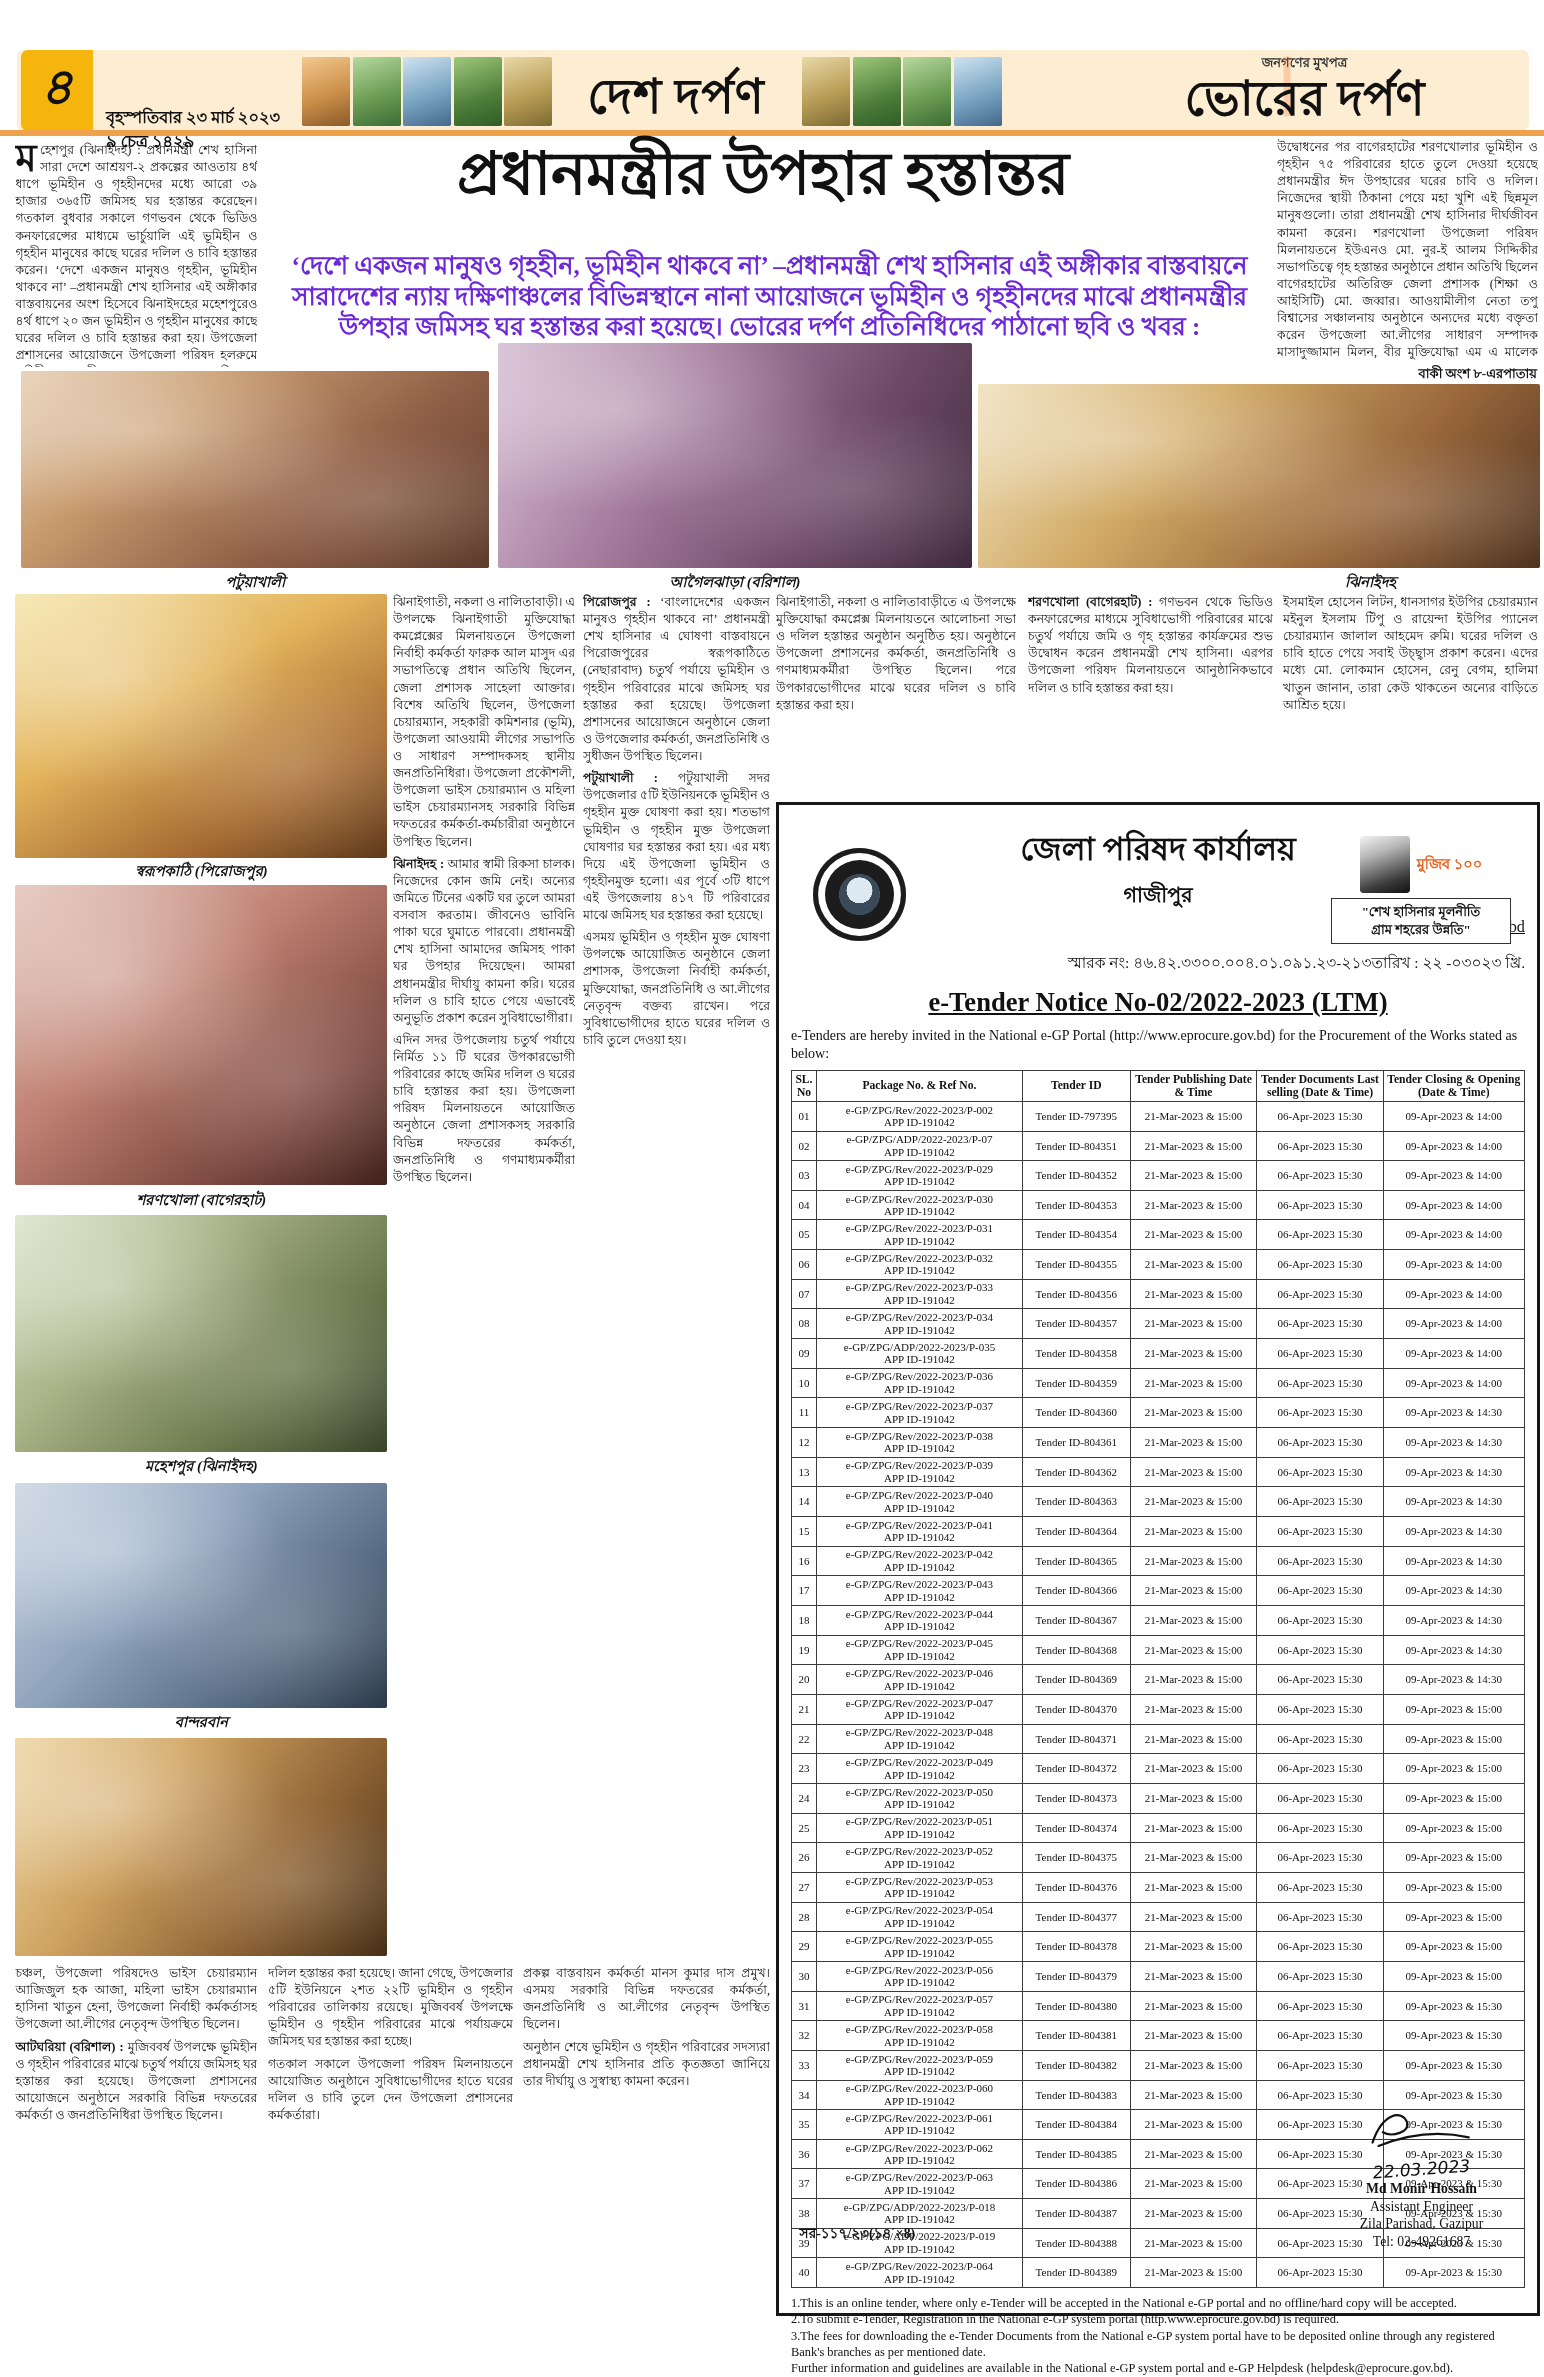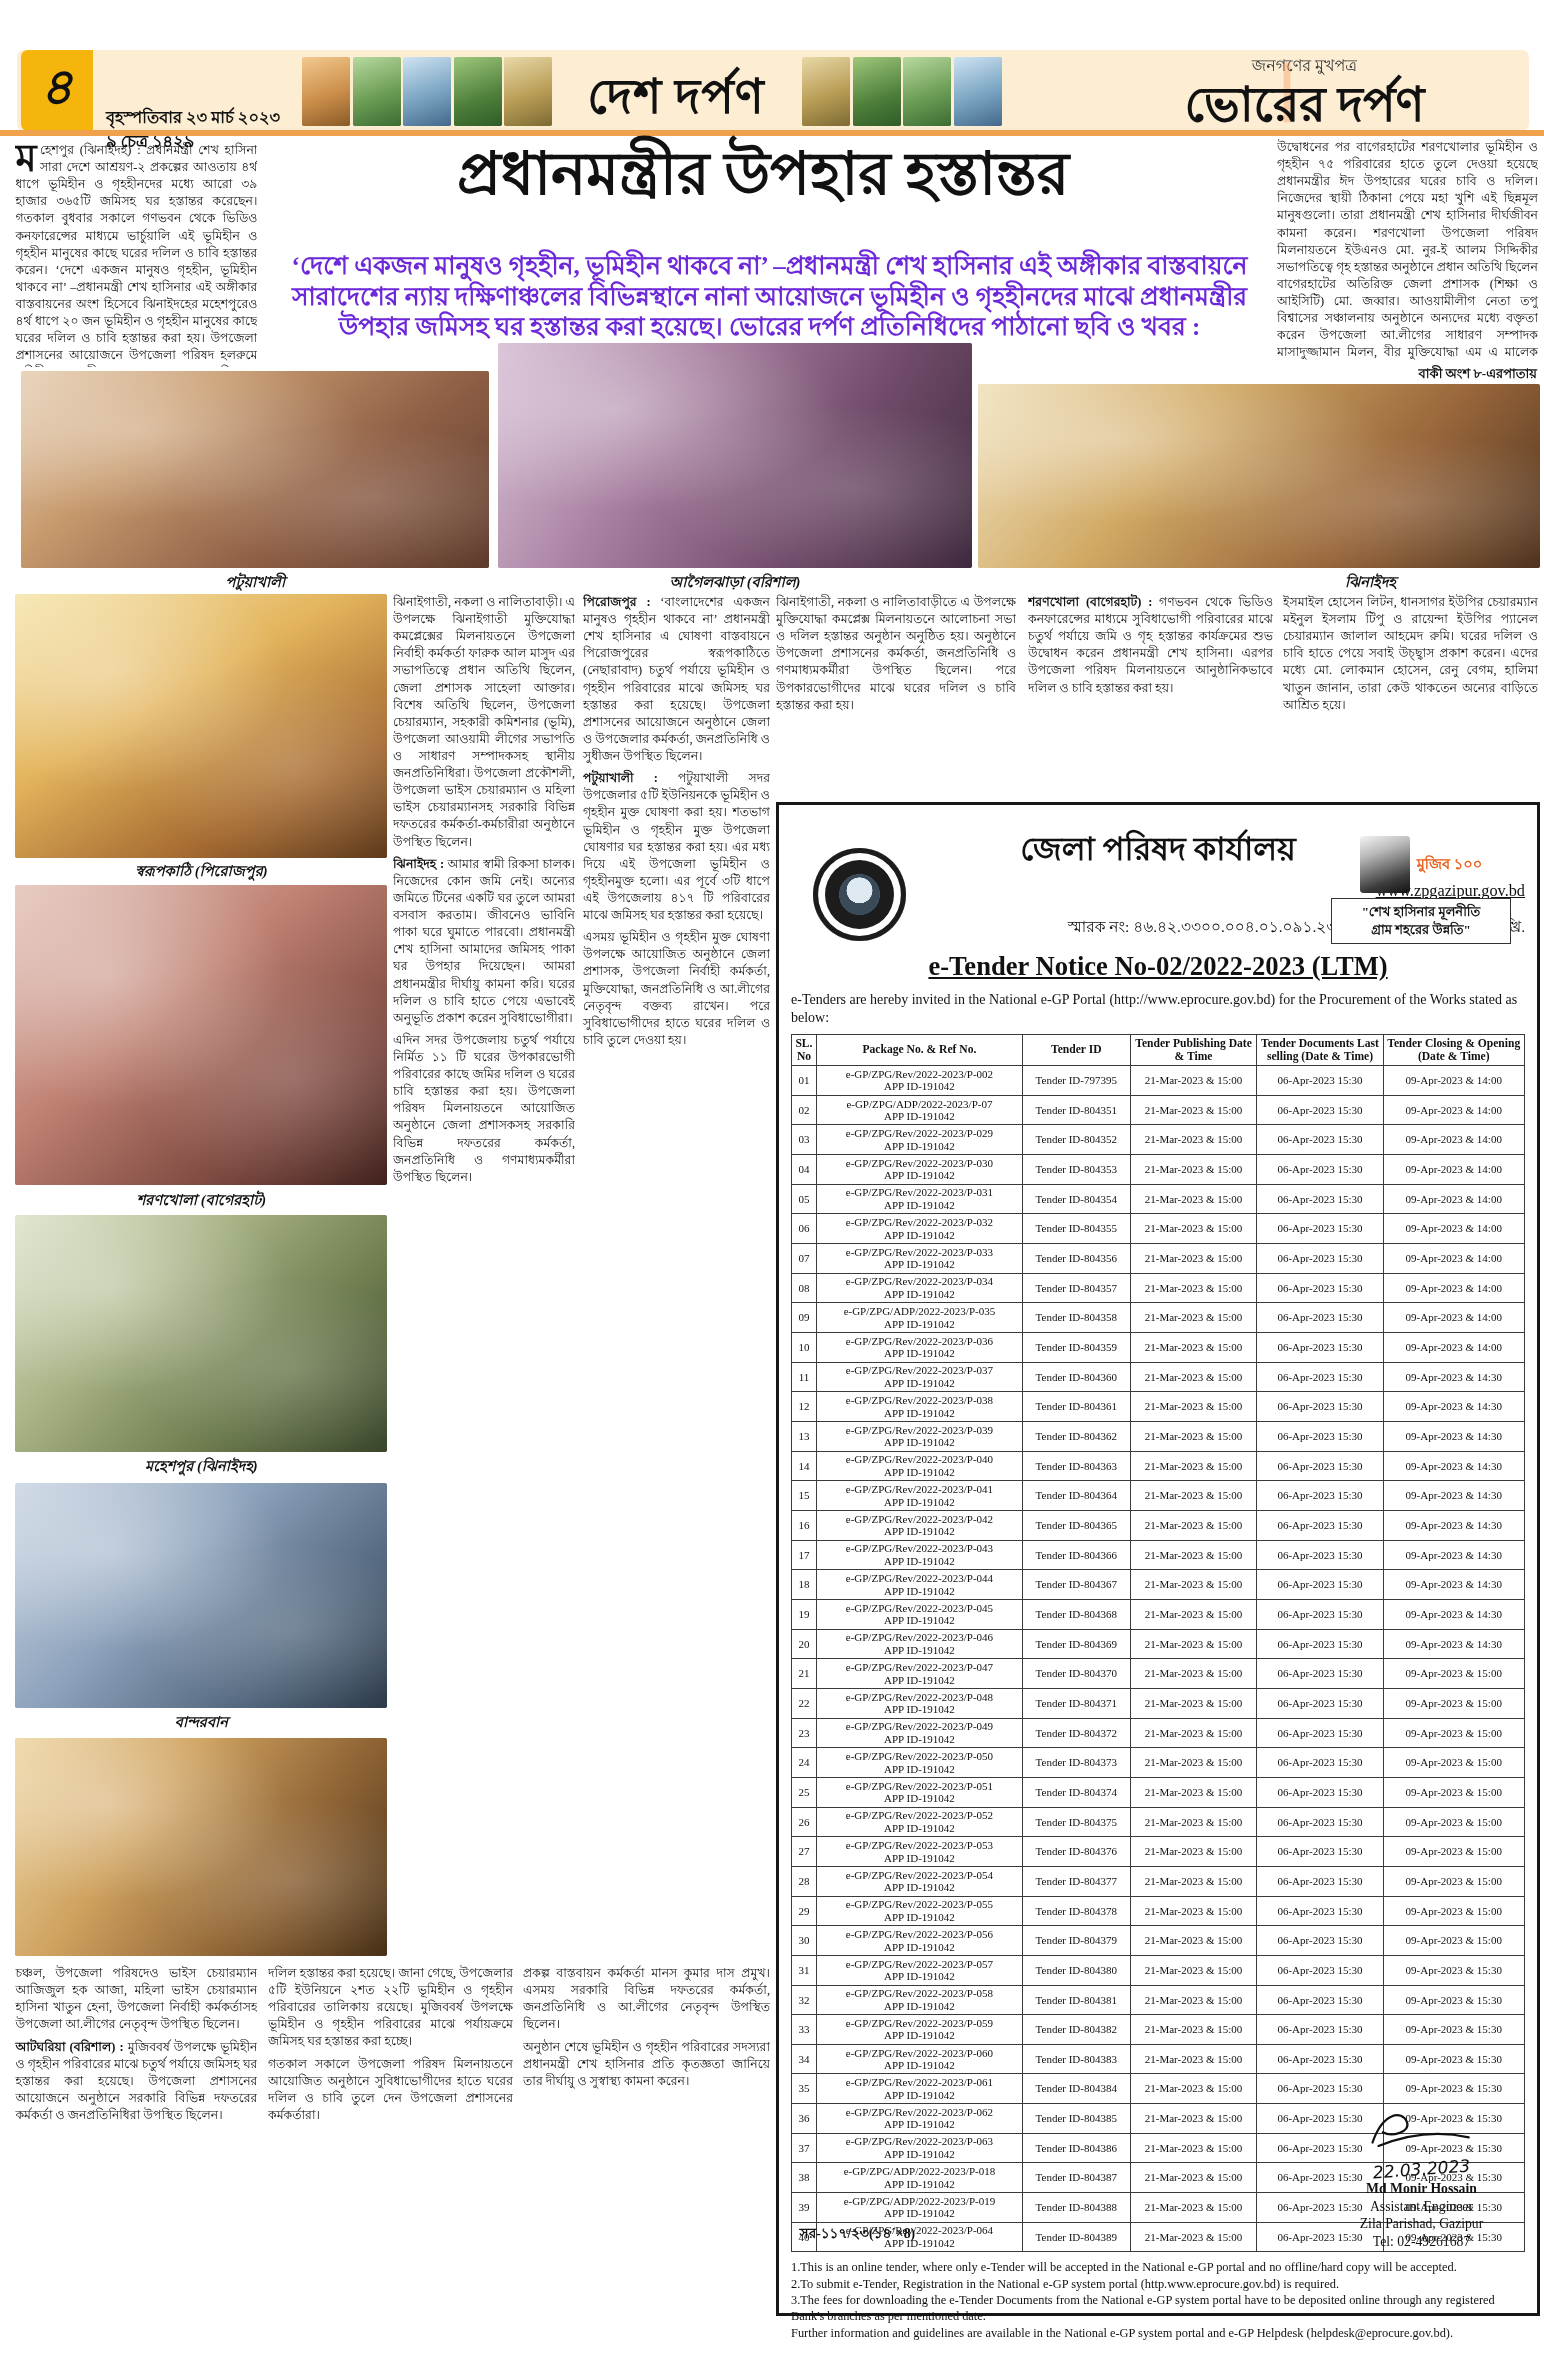--- a/index.html
+++ b/index.html
@@ -14,21 +14,21 @@
   .strip{position:absolute;top:57px;height:69px;display:flex;gap:2.6px;}
   .strip .tile{width:48px;height:69px;border-radius:1.7px;}
   .t1{background:linear-gradient(160deg,#9ec87c,#4e7f3a 60%,#2f5c28);}
   .t2{background:linear-gradient(160deg,#cfe3f2,#7aa5c2 55%,#44688a);}
   .t3{background:linear-gradient(160deg,#e8d9a8,#b99d56 55%,#7c6a33);}
   .t4{background:linear-gradient(160deg,#f3c98e,#cc8f4a 55%,#8a5a28);}
   .t5{background:linear-gradient(160deg,#b7d9a0,#6d9e55 55%,#3c6b33);}
   .masthead-center{position:absolute;left:556px;top:60px;width:240px;text-align:center;
                    font-size:48px;font-weight:900;letter-spacing:0.9px;}
   .brand{position:absolute;left:1077px;top:53px;width:455px;text-align:center;}
-  .brand .tag{font-size:16px;font-weight:400;color:#333;}
+  .brand .tag{font-size:13px;font-weight:700;color:#333;}
   .brand .title{position:relative;font-size:48px;font-weight:900;line-height:1.05;}
   .sun{position:absolute;left:103px;top:-12px;width:39px;height:39px;border-radius:50%;
        background:radial-gradient(circle at 50% 60%, #ffd34d 0 35%, #f2681c 70%, #d33); 
        box-shadow:0 0 0 3.4px rgba(242,104,28,.25);z-index:0;}
   .brand .title span{position:relative;z-index:1;}
   .rule{position:absolute;left:0;top:130px;width:1544px;height:6px;background:#f0a14b;}
   
   .headline{position:absolute;left:257px;top:129px;width:1012px;text-align:center;
             font-size:59px;font-weight:900;letter-spacing:0px;}
   .subhead{position:absolute;left:276px;top:251px;width:987px;text-align:center;
@@ -204,20 +204,21 @@
     <div class="seal"></div>
     <div class="mujib">
       <span class="face"></span>
       <span class="m100">মুজিব ১০০</span>
       <div class="quote">
         <div>"শেখ হাসিনার মূলনীতি</div>
         <div>গ্রাম শহরের উন্নতি"</div>
       </div>
     </div>
     <div class="t-office">জেলা পরিষদ কার্যালয়</div>
+    <div class="t-dist">গাজীপুর</div>
     <div class="t-web">www.zpgazipur.gov.bd</div>
     <div class="memo-row">
       <span>স্মারক নং: ৪৬.৪২.৩৩০০.০০৪.০১.০৯১.২৩-২১৩</span>
       <span>তারিখ :  ২২ -০৩০২৩ খ্রি.</span>
     </div>
     <div class="t-title">e-Tender Notice No-02/2022-2023  (LTM)</div>
     <div class="t-intro">e-Tenders are hereby invited in the National e-GP Portal (http://www.eprocure.gov.bd) for the Procurement of the Works stated as below:</div>
 
     <table class="tender-tbl">
       <colgroup>

